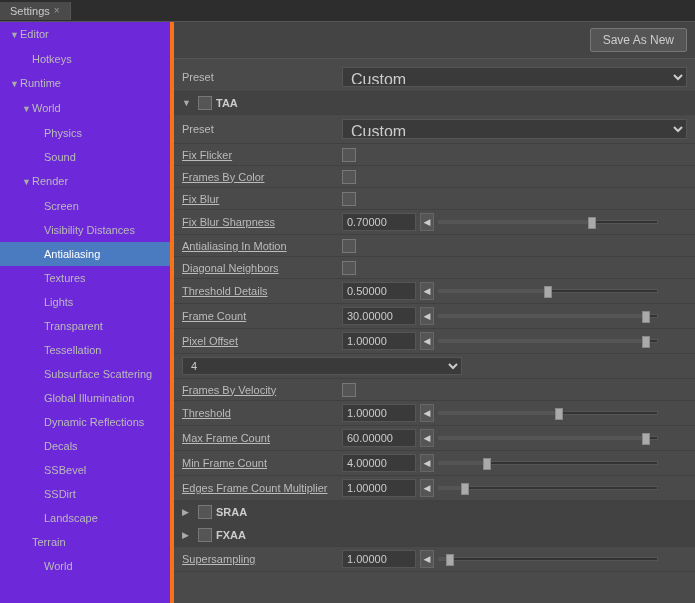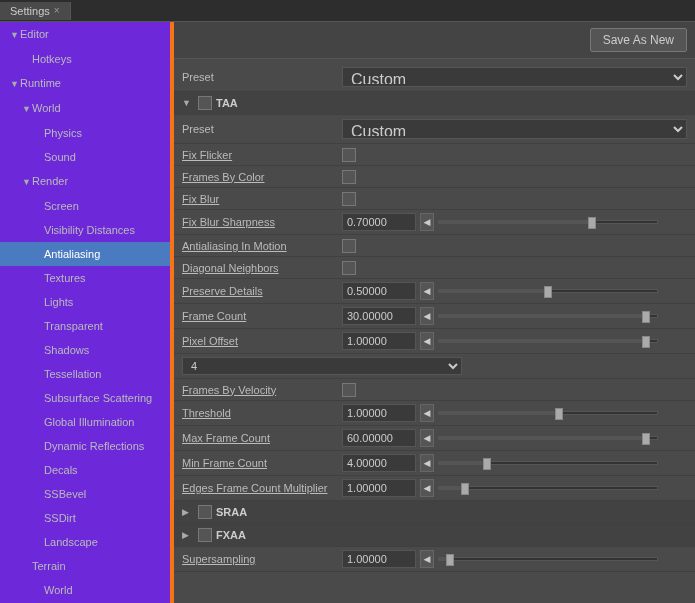--- a/index.html
+++ b/index.html
@@ -252,21 +252,20 @@
       <div class="sidebar-item" style="padding-left: 22px;"><span class="tree-arrow">▼</span><span>World</span></div>
       <div class="sidebar-item" style="padding-left: 34px;"><span class="tree-arrow"></span><span>Physics</span></div>
       <div class="sidebar-item" style="padding-left: 34px;"><span class="tree-arrow"></span><span>Sound</span></div>
       <div class="sidebar-item" style="padding-left: 22px;"><span class="tree-arrow">▼</span><span>Render</span></div>
       <div class="sidebar-item" style="padding-left: 34px;"><span class="tree-arrow"></span><span>Screen</span></div>
       <div class="sidebar-item" style="padding-left: 34px;"><span class="tree-arrow"></span><span>Visibility Distances</span></div>
       <div class="sidebar-item active" style="padding-left: 34px;"><span class="tree-arrow"></span><span>Antialiasing</span></div>
       <div class="sidebar-item" style="padding-left: 34px;"><span class="tree-arrow"></span><span>Textures</span></div>
       <div class="sidebar-item" style="padding-left: 34px;"><span class="tree-arrow"></span><span>Lights</span></div>
       <div class="sidebar-item" style="padding-left: 34px;"><span class="tree-arrow"></span><span>Transparent</span></div>
-      <div class="sidebar-item" style="padding-left: 34px;"><span class="tree-arrow"></span><span>Shadows</span></div>
       <div class="sidebar-item" style="padding-left: 34px;"><span class="tree-arrow"></span><span>Tessellation</span></div>
       <div class="sidebar-item" style="padding-left: 34px;"><span class="tree-arrow"></span><span>Subsurface Scattering</span></div>
       <div class="sidebar-item" style="padding-left: 34px;"><span class="tree-arrow"></span><span>Global Illumination</span></div>
       <div class="sidebar-item" style="padding-left: 34px;"><span class="tree-arrow"></span><span>Dynamic Reflections</span></div>
       <div class="sidebar-item" style="padding-left: 34px;"><span class="tree-arrow"></span><span>Decals</span></div>
       <div class="sidebar-item" style="padding-left: 34px;"><span class="tree-arrow"></span><span>SSBevel</span></div>
       <div class="sidebar-item" style="padding-left: 34px;"><span class="tree-arrow"></span><span>SSDirt</span></div>
       <div class="sidebar-item" style="padding-left: 34px;"><span class="tree-arrow"></span><span>Landscape</span></div>
       <div class="sidebar-item" style="padding-left: 22px;"><span class="tree-arrow"></span><span>Terrain</span></div>
       <div class="sidebar-item" style="padding-left: 34px;"><span class="tree-arrow"></span><span>World</span></div>
@@ -337,21 +336,21 @@
       <div class="checkbox-box"></div>
     </div>
           </div>
           <div class="setting-row">
             <div class="setting-label">Diagonal Neighbors</div>
             <div class="setting-value">
       <div class="checkbox-box"></div>
     </div>
           </div>
           <div class="setting-row">
-            <div class="setting-label">Preserve Details</div>
+            <div class="setting-label">Threshold Details</div>
             <div class="setting-value">
       <input type="text" class="num-input" value="0.50000" style="">
       <button class="spin-btn">◀</button>
     </div>
     <div class="slider-container">
       <div class="slider-track">
         <div class="slider-fill" style="width:50%;"></div>
         <div class="slider-thumb" style="left:50%;"></div>
       </div>
     </div>

